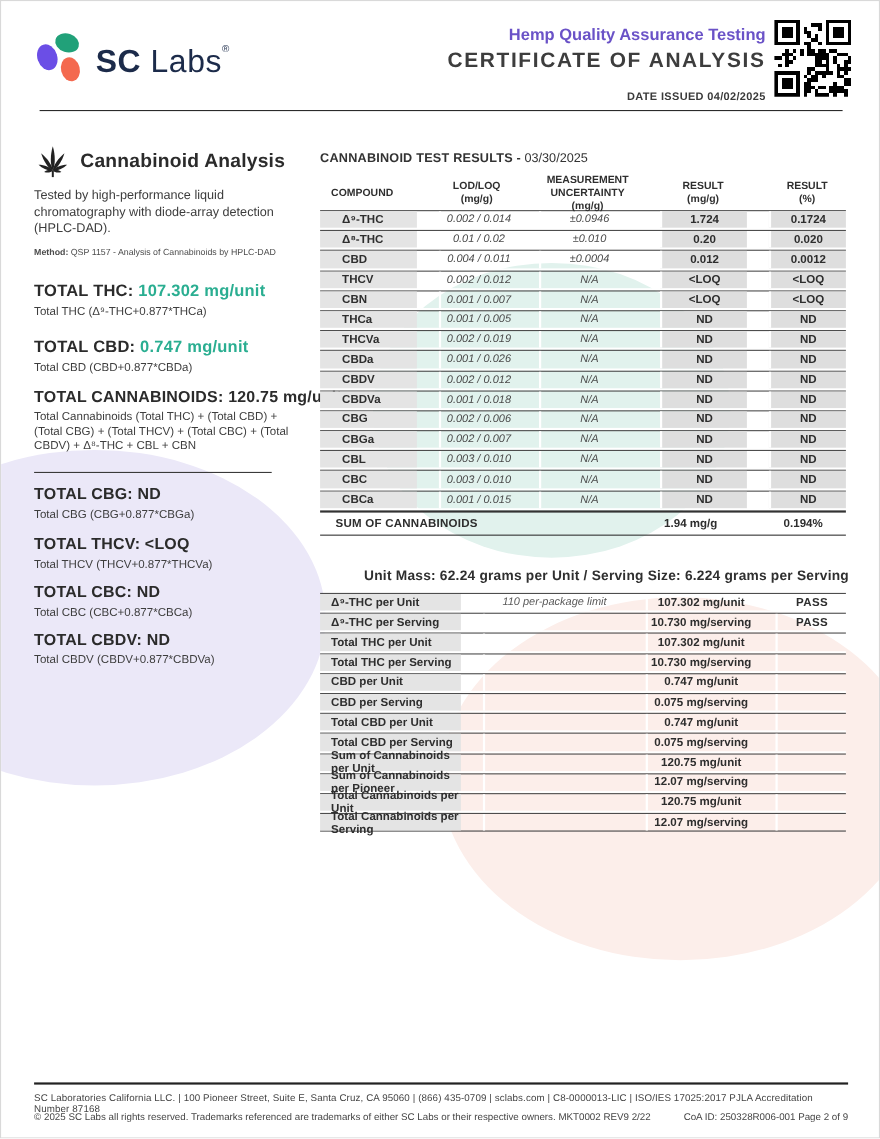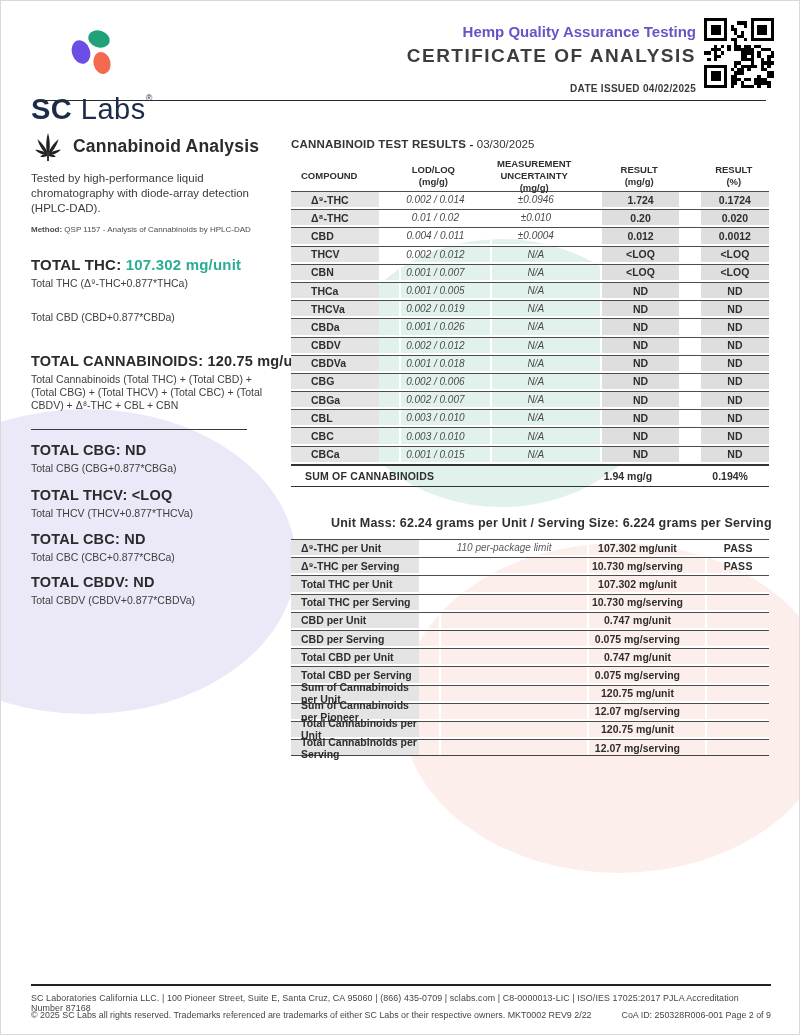--- a/index.html
+++ b/index.html
@@ -10,21 +10,21 @@
     background:#fff; border:1px solid #d9d9d9; overflow:hidden;
   }
   
   .blob { position:absolute; border-radius:50%; z-index:0; }
   .blob-lavender { left:-125px; top:408px; width:420px; height:305px; background:#ebe8f8; }
   .blob-teal    { left:338px; top:238px; width:325px; height:268px; background:#e1f2ed; }
   .blob-pink    { left:400px; top:542px; width:435px; height:330px; background:#fceeea; }
   .z { position:absolute; z-index:1; }
 
   
-  .logo { left:30px; top:26px; display:flex; align-items:center; gap:10px;flex-direction:column; }
+  .logo { left:30px; top:26px; display:flex; align-items:center; gap:10px; }
   .logo-text { font-size:29px; color:#1c2b4a; letter-spacing:.5px; }
   .logo-text b { font-weight:700; }
   .logo-text .reg { font-size:9px; vertical-align:18px; }
   .hdr-right { right:103px; top:22px; text-align:right; width:400px; }
   .hdr-program { color:#6a52c7; font-weight:700; font-size:15px; }
   .hdr-title { color:#3d3d3d; font-weight:700; font-size:19px; letter-spacing:1.5px; margin-top:5px; }
   .hdr-date { color:#3a3a3a; font-weight:700; font-size:10px; letter-spacing:.3px; margin-top:16px; }
   .qr { right:25px; top:17px; width:70px; height:70px; background:#fff; }
   .hdr-rule { left:35px; top:99px; width:730px; height:0; border-top:1.6px solid #2b2b2b; }
 
@@ -325,20 +325,21 @@
     <div class="lc method" style="top:224px;">
       <b>Method:</b> <span>QSP 1157 - Analysis of Cannabinoids by HPLC-DAD</span>
     </div>
 
     <div class="lc" style="top:255px;">
       <div class="tot-h"><span>TOTAL THC:</span> <span class="accent">107.302 mg/unit</span></div>
       <div class="tot-f">Total THC (Δ⁹-THC+0.877*THCa)</div>
     </div>
 
     <div class="lc" style="top:306px;">
+      <div class="tot-h"><span>TOTAL CBD:</span> <span class="accent">0.747 mg/unit</span></div>
       <div class="tot-f">Total CBD (CBD+0.877*CBDa)</div>
     </div>
 
     <div class="lc" style="top:352px;">
       <div class="tot-h tot-h2"><span>TOTAL CANNABINOIDS:</span> <span>120.75 mg/unit</span></div>
       <div class="tot-f" style="width:246px;">Total Cannabinoids (Total THC) + (Total CBD) + (Total CBG) + (Total THCV) + (Total CBC) + (Total CBDV) + Δ⁸-THC + CBL + CBN</div>
     </div>
 
     <div class="lc lc-divider" style="top:428px;"></div>
 

